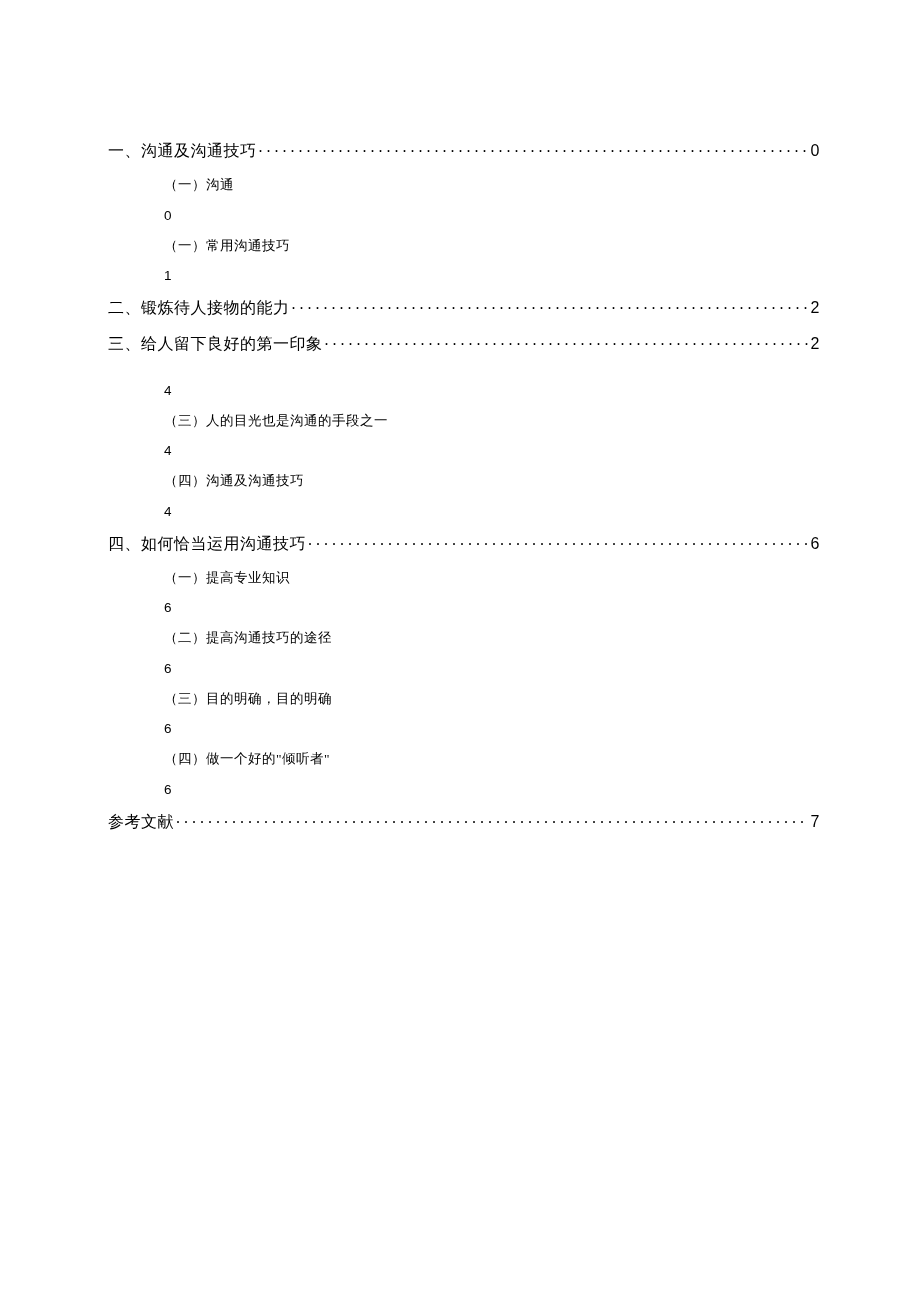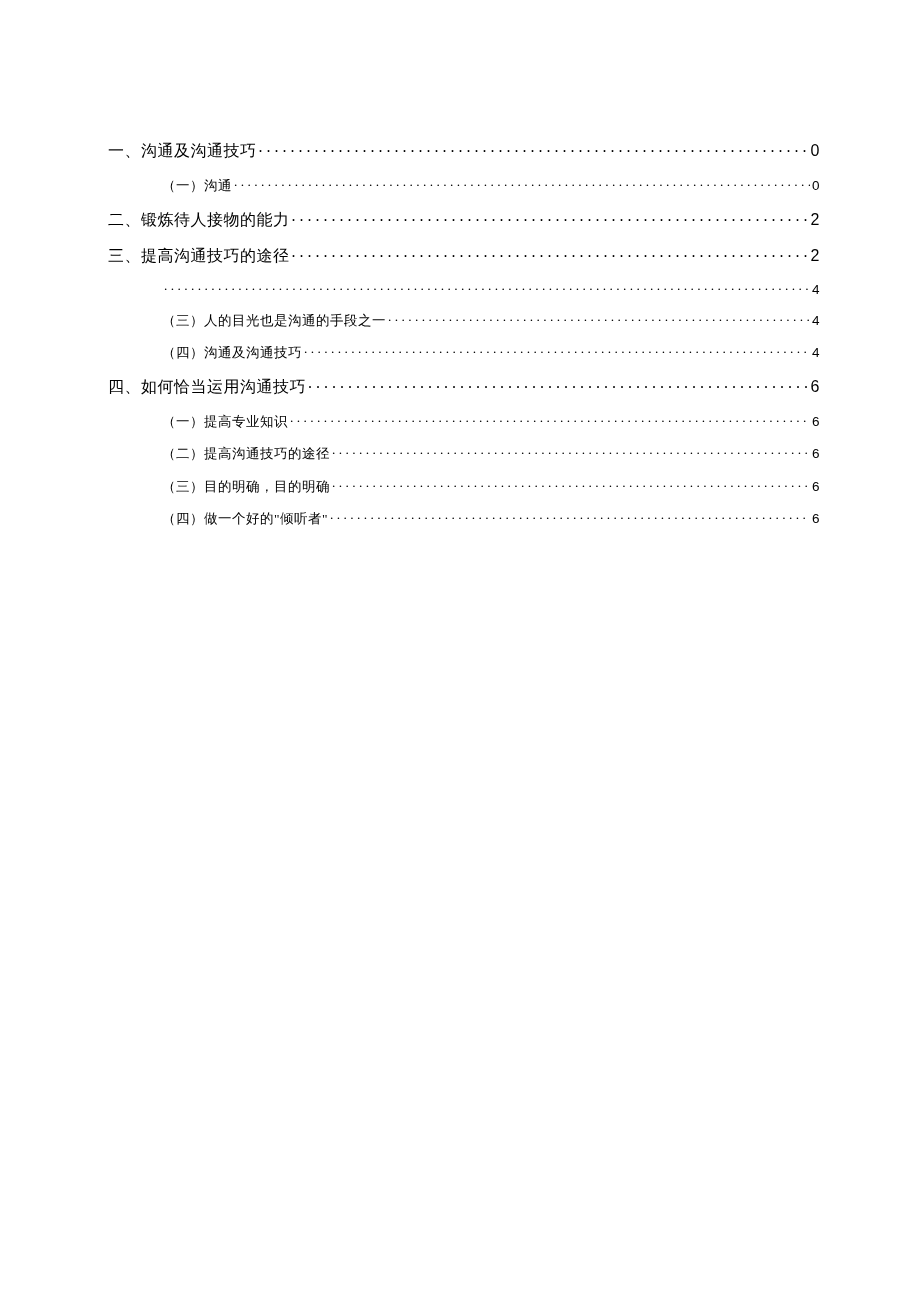--- a/index.html
+++ b/index.html
@@ -29,20 +29,21 @@
       margin-bottom: 14px;
       padding-left: 8px;
       letter-spacing: 0.5px;
     }
     .toc-level-2 {
       font-size: 13.5px;
       color: #000;
       margin-bottom: 14px;
       padding-left: 62px;
       letter-spacing: 0.5px;
+      flex-direction: column;
     }
     .toc-label {
       flex: 0 0 auto;
     }
     .toc-leader {
       flex: 1 1 auto;
       overflow: hidden;
       position: relative;
       height: 1em;
       margin: 0 2px;
@@ -73,27 +74,32 @@
   <div class="toc-row toc-level-1">
     <span class="toc-label">一、沟通及沟通技巧</span>
     <span class="toc-leader"></span>
     <span class="toc-page">0</span>
   </div>
   <div class="toc-row toc-level-2">
     <span class="toc-label">（一）沟通</span>
     <span class="toc-leader"></span>
     <span class="toc-page">0</span>
   </div>
+  <div class="toc-row toc-level-2">
+    <span class="toc-label">（一）常用沟通技巧</span>
+    <span class="toc-leader"></span>
+    <span class="toc-page">1</span>
+  </div>
   <div class="toc-row toc-level-1">
     <span class="toc-label">二、锻炼待人接物的能力</span>
     <span class="toc-leader"></span>
     <span class="toc-page">2</span>
   </div>
   <div class="toc-row toc-level-1">
-    <span class="toc-label">三、提高沟通技巧的途径</span>
+    <span class="toc-label">三、给人留下良好的第一印象</span>
     <span class="toc-leader"></span>
     <span class="toc-page">2</span>
   </div>
   <div class="toc-row toc-level-2">
     <span class="toc-leader"></span>
     <span class="toc-page">4</span>
   </div>
   <div class="toc-row toc-level-2">
     <span class="toc-label">（三）人的目光也是沟通的手段之一</span>
     <span class="toc-leader"></span>
@@ -122,13 +128,18 @@
   <div class="toc-row toc-level-2">
     <span class="toc-label">（三）目的明确，目的明确</span>
     <span class="toc-leader"></span>
     <span class="toc-page">6</span>
   </div>
   <div class="toc-row toc-level-2">
     <span class="toc-label">（四）做一个好的"倾听者"</span>
     <span class="toc-leader"></span>
     <span class="toc-page">6</span>
   </div>
+  <div class="toc-row toc-level-1">
+    <span class="toc-label">参考文献</span>
+    <span class="toc-leader"></span>
+    <span class="toc-page">7</span>
+  </div>
 </div>
 
 </body></html>

